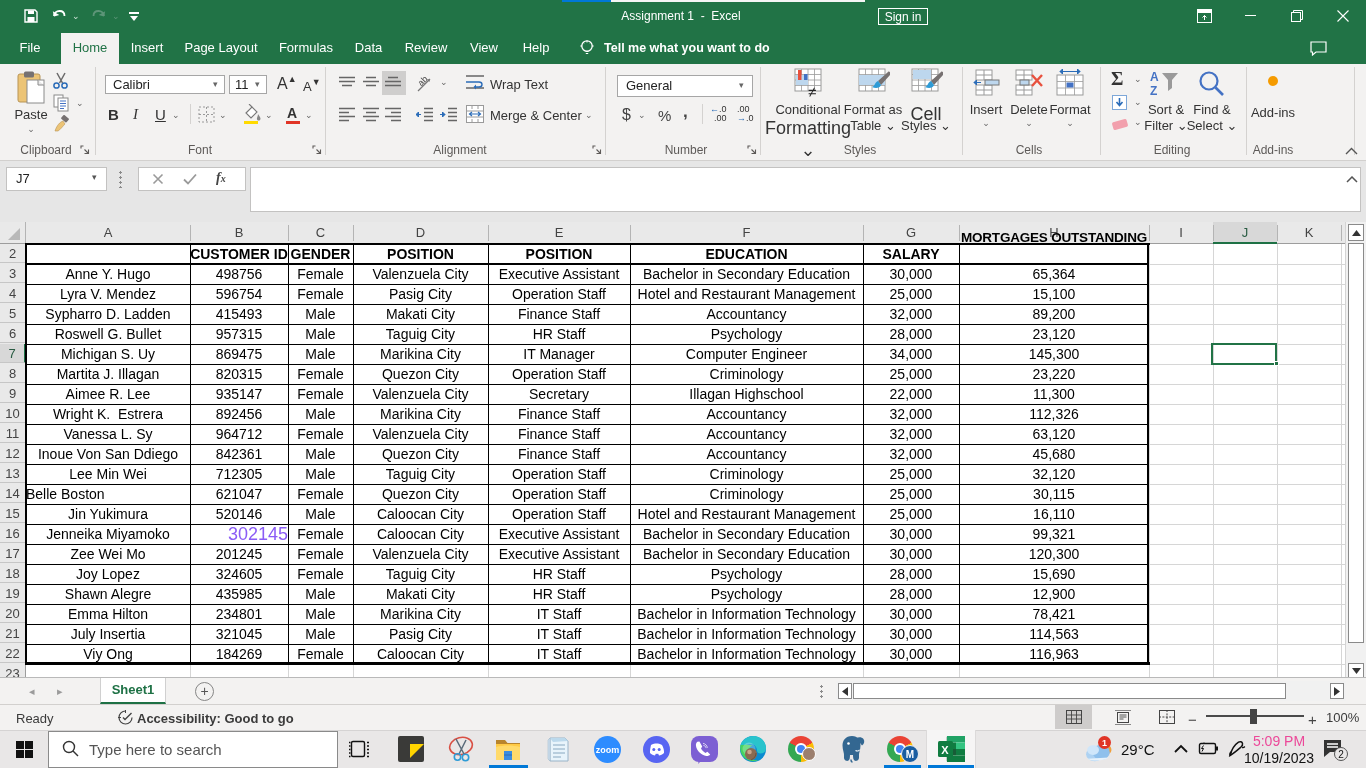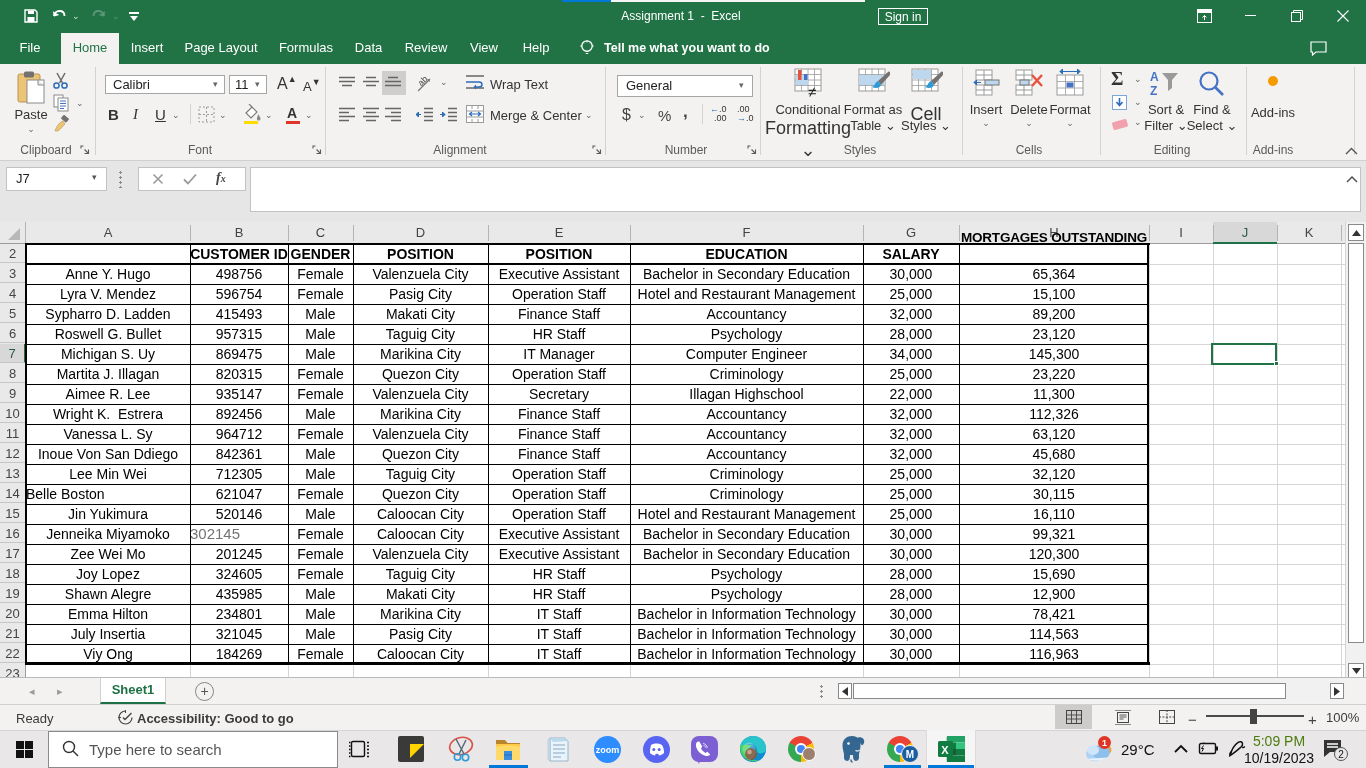--- a/index.html
+++ b/index.html
@@ -509,21 +509,21 @@
 <div class="ab" style="left:959px;top:484px;width:190px;height:20px;font-size:14px;line-height:20px;text-align:center;color:#000;white-space:nowrap">30,115</div>
 <div class="ab" style="left:26px;top:504px;width:164px;height:20px;font-size:14px;line-height:20px;text-align:center;color:#000;white-space:nowrap">Jin Yukimura</div>
 <div class="ab" style="left:190px;top:504px;width:98px;height:20px;font-size:14px;line-height:20px;text-align:center;color:#000;white-space:nowrap">520146</div>
 <div class="ab" style="left:288px;top:504px;width:65px;height:20px;font-size:14px;line-height:20px;text-align:center;color:#000;white-space:nowrap">Male</div>
 <div class="ab" style="left:353px;top:504px;width:135px;height:20px;font-size:14px;line-height:20px;text-align:center;color:#000;white-space:nowrap">Caloocan City</div>
 <div class="ab" style="left:488px;top:504px;width:142px;height:20px;font-size:14px;line-height:20px;text-align:center;color:#000;white-space:nowrap">Operation Staff</div>
 <div class="ab" style="left:630px;top:504px;width:233px;height:20px;font-size:14px;line-height:20px;text-align:center;color:#000;white-space:nowrap">Hotel and Restaurant Management</div>
 <div class="ab" style="left:863px;top:504px;width:96px;height:20px;font-size:14px;line-height:20px;text-align:center;color:#000;white-space:nowrap">25,000</div>
 <div class="ab" style="left:959px;top:504px;width:190px;height:20px;font-size:14px;line-height:20px;text-align:center;color:#000;white-space:nowrap">16,110</div>
 <div class="ab" style="left:26px;top:524px;width:164px;height:20px;font-size:14px;line-height:20px;text-align:center;color:#000;white-space:nowrap">Jenneika Miyamoko</div>
-<div class="ab" style="left:190px;top:524px;width:98px;height:20px;font-size:15px;line-height:20px;text-align:left;color:#737373;white-space:nowrap">302145</div>
+<div class="ab" style="left:190px;top:524px;width:98px;height:20px;font-size:18px;line-height:20px;text-align:right;color:#8b5cf6;white-space:nowrap">302145</div>
 <div class="ab" style="left:288px;top:524px;width:65px;height:20px;font-size:14px;line-height:20px;text-align:center;color:#000;white-space:nowrap">Female</div>
 <div class="ab" style="left:353px;top:524px;width:135px;height:20px;font-size:14px;line-height:20px;text-align:center;color:#000;white-space:nowrap">Caloocan City</div>
 <div class="ab" style="left:488px;top:524px;width:142px;height:20px;font-size:14px;line-height:20px;text-align:center;color:#000;white-space:nowrap">Executive Assistant</div>
 <div class="ab" style="left:630px;top:524px;width:233px;height:20px;font-size:14px;line-height:20px;text-align:center;color:#000;white-space:nowrap">Bachelor in Secondary Education</div>
 <div class="ab" style="left:863px;top:524px;width:96px;height:20px;font-size:14px;line-height:20px;text-align:center;color:#000;white-space:nowrap">30,000</div>
 <div class="ab" style="left:959px;top:524px;width:190px;height:20px;font-size:14px;line-height:20px;text-align:center;color:#000;white-space:nowrap">99,321</div>
 <div class="ab" style="left:26px;top:544px;width:164px;height:20px;font-size:14px;line-height:20px;text-align:center;color:#000;white-space:nowrap">Zee Wei Mo</div>
 <div class="ab" style="left:190px;top:544px;width:98px;height:20px;font-size:14px;line-height:20px;text-align:center;color:#000;white-space:nowrap">201245</div>
 <div class="ab" style="left:288px;top:544px;width:65px;height:20px;font-size:14px;line-height:20px;text-align:center;color:#000;white-space:nowrap">Female</div>
 <div class="ab" style="left:353px;top:544px;width:135px;height:20px;font-size:14px;line-height:20px;text-align:center;color:#000;white-space:nowrap">Valenzuela City</div>
@@ -781,21 +781,21 @@
         <rect x="3.5" y="1.5" width="16" height="10" rx="1.5" fill="none" stroke="#111" stroke-width="1.4"></rect>
         <rect x="20" y="4.5" width="2" height="4" fill="#111"></rect>
         <path d="M8 0.5v-1" stroke="#111"></path>
         <path d="M7.5 3.5l-2 3h2l-1.5 3" stroke="#111" fill="none"></path>
       </svg>
 <svg class="ab" style="left:1226px;top:9px" width="20" height="20" viewBox="0 0 20 20">
         <path d="M4 16.5C5.5 11 9 5.5 12.5 3.2c1.6-1 3.6-.4 4 1.2.3 1.3-.3 2.6-1.5 3.6C11.5 11 7.5 14.5 4 16.5z" fill="none" stroke="#111" stroke-width="1.5"></path>
         <path d="M4 16.5c-.4-1.8.3-3.2 1.6-3.6" fill="none" stroke="#111" stroke-width="1.3"></path>
         <path d="M16 8.5c.8.3 2 .1 2.8-1" stroke="#111" stroke-width="1.3" fill="none"></path>
       </svg>
-<div class="ab" style="left:1243px;top:3px;width:72px;font-size:14px;color:#4d7c0f;text-align:center">5:09 PM</div>
+<div class="ab" style="left:1243px;top:3px;width:72px;font-size:14px;color:#ec4899;text-align:center">5:09 PM</div>
 <div class="ab" style="left:1243px;top:20px;width:72px;font-size:14px;color:#111;text-align:center">10/19/2023</div>
 <svg class="ab" style="left:1322px;top:9px" width="21" height="19" viewBox="0 0 21 19">
         <path d="M2 1h17v12H8l-6 5z" fill="#333"></path>
         <path d="M5 5h11M5 8h11" stroke="#fff" stroke-width="1.4"></path>
       </svg>
 <div class="ab ctr" style="left:1334px;top:17px;width:14px;height:14px;border-radius:50%;background:#e9e7e7;border:1px solid #555;color:#111;font-size:10px">2</div>
 </div>
 
 </div>
 </body></html>

